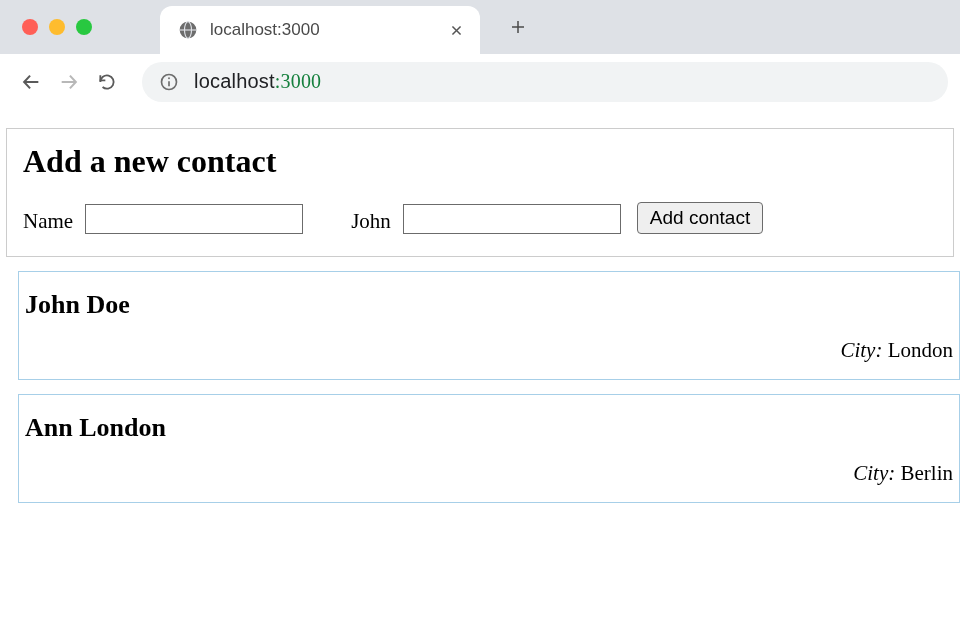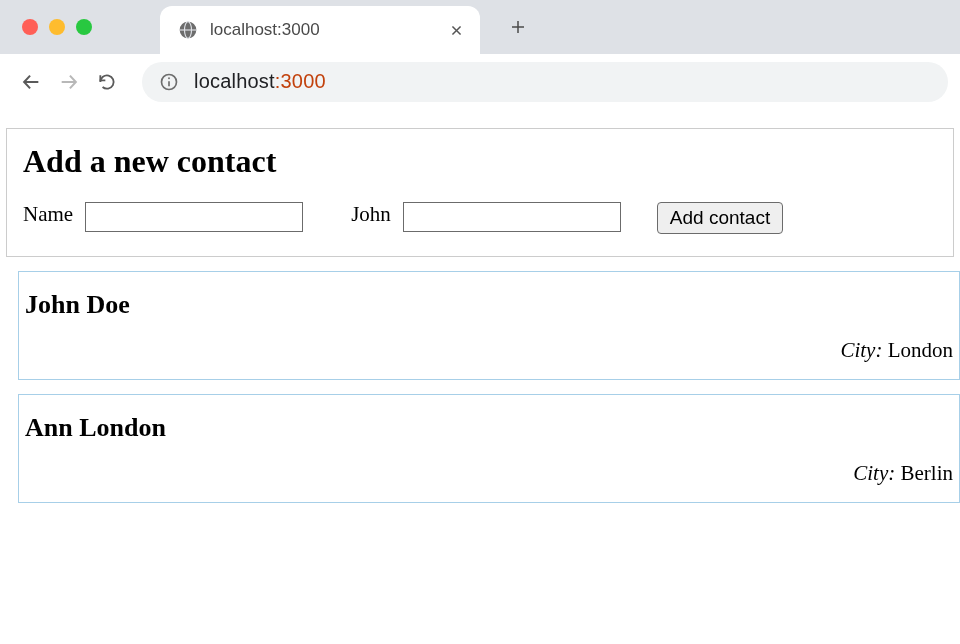--- a/index.html
+++ b/index.html
@@ -106,56 +106,56 @@
     .info-icon {
       width:22px; height:22px;
       display:flex; align-items:center; justify-content:center;
       color:#6d6d6d;
     }
     .url {
       font-size: 20px;
       color:#202124;
       letter-spacing: .2px;
     }
-    .url .url-path { color:#c2410c; }
+    .url .url-path { color:#15803d;font-family:Liberation Serif, serif; }
 
     
     .page {
       padding: 0;
     }
     .form-card {
       margin: 18px 6px 0 6px;
       border: 1px solid #ccc;
       padding: 14px 16px 22px 16px;
       background:#fff;
     }
     .form-card h2 {
       margin: 0 0 22px 0;
       font-size: 32px;
       font-weight: bold;
     }
     .form-row {
       font-size: 21px;
       display:flex;
-      align-items:flex-start;
+      align-items:flex-end;
       gap: 10px;
     }
     .form-row label { margin-right: 2px; }
     .text-input {
       width: 218px;
       height: 30px;
       border: 1px solid #6b6b6b;
       background:#fff;
       font-size: 16px;
       padding: 2px 6px;
       font-family: Arial, sans-serif;
     }
     .gap { width: 28px; }
     .add-btn {
-      margin-left: 26px;
+      margin-left: 6px;
       height: 32px;
       padding: 2px 12px;
       font-size: 19px;
       font-family: Arial, sans-serif;
       background: #efefef;
       border: 1px solid #6b6b6b;
       border-radius: 4px;
       cursor: pointer;
     }
 

